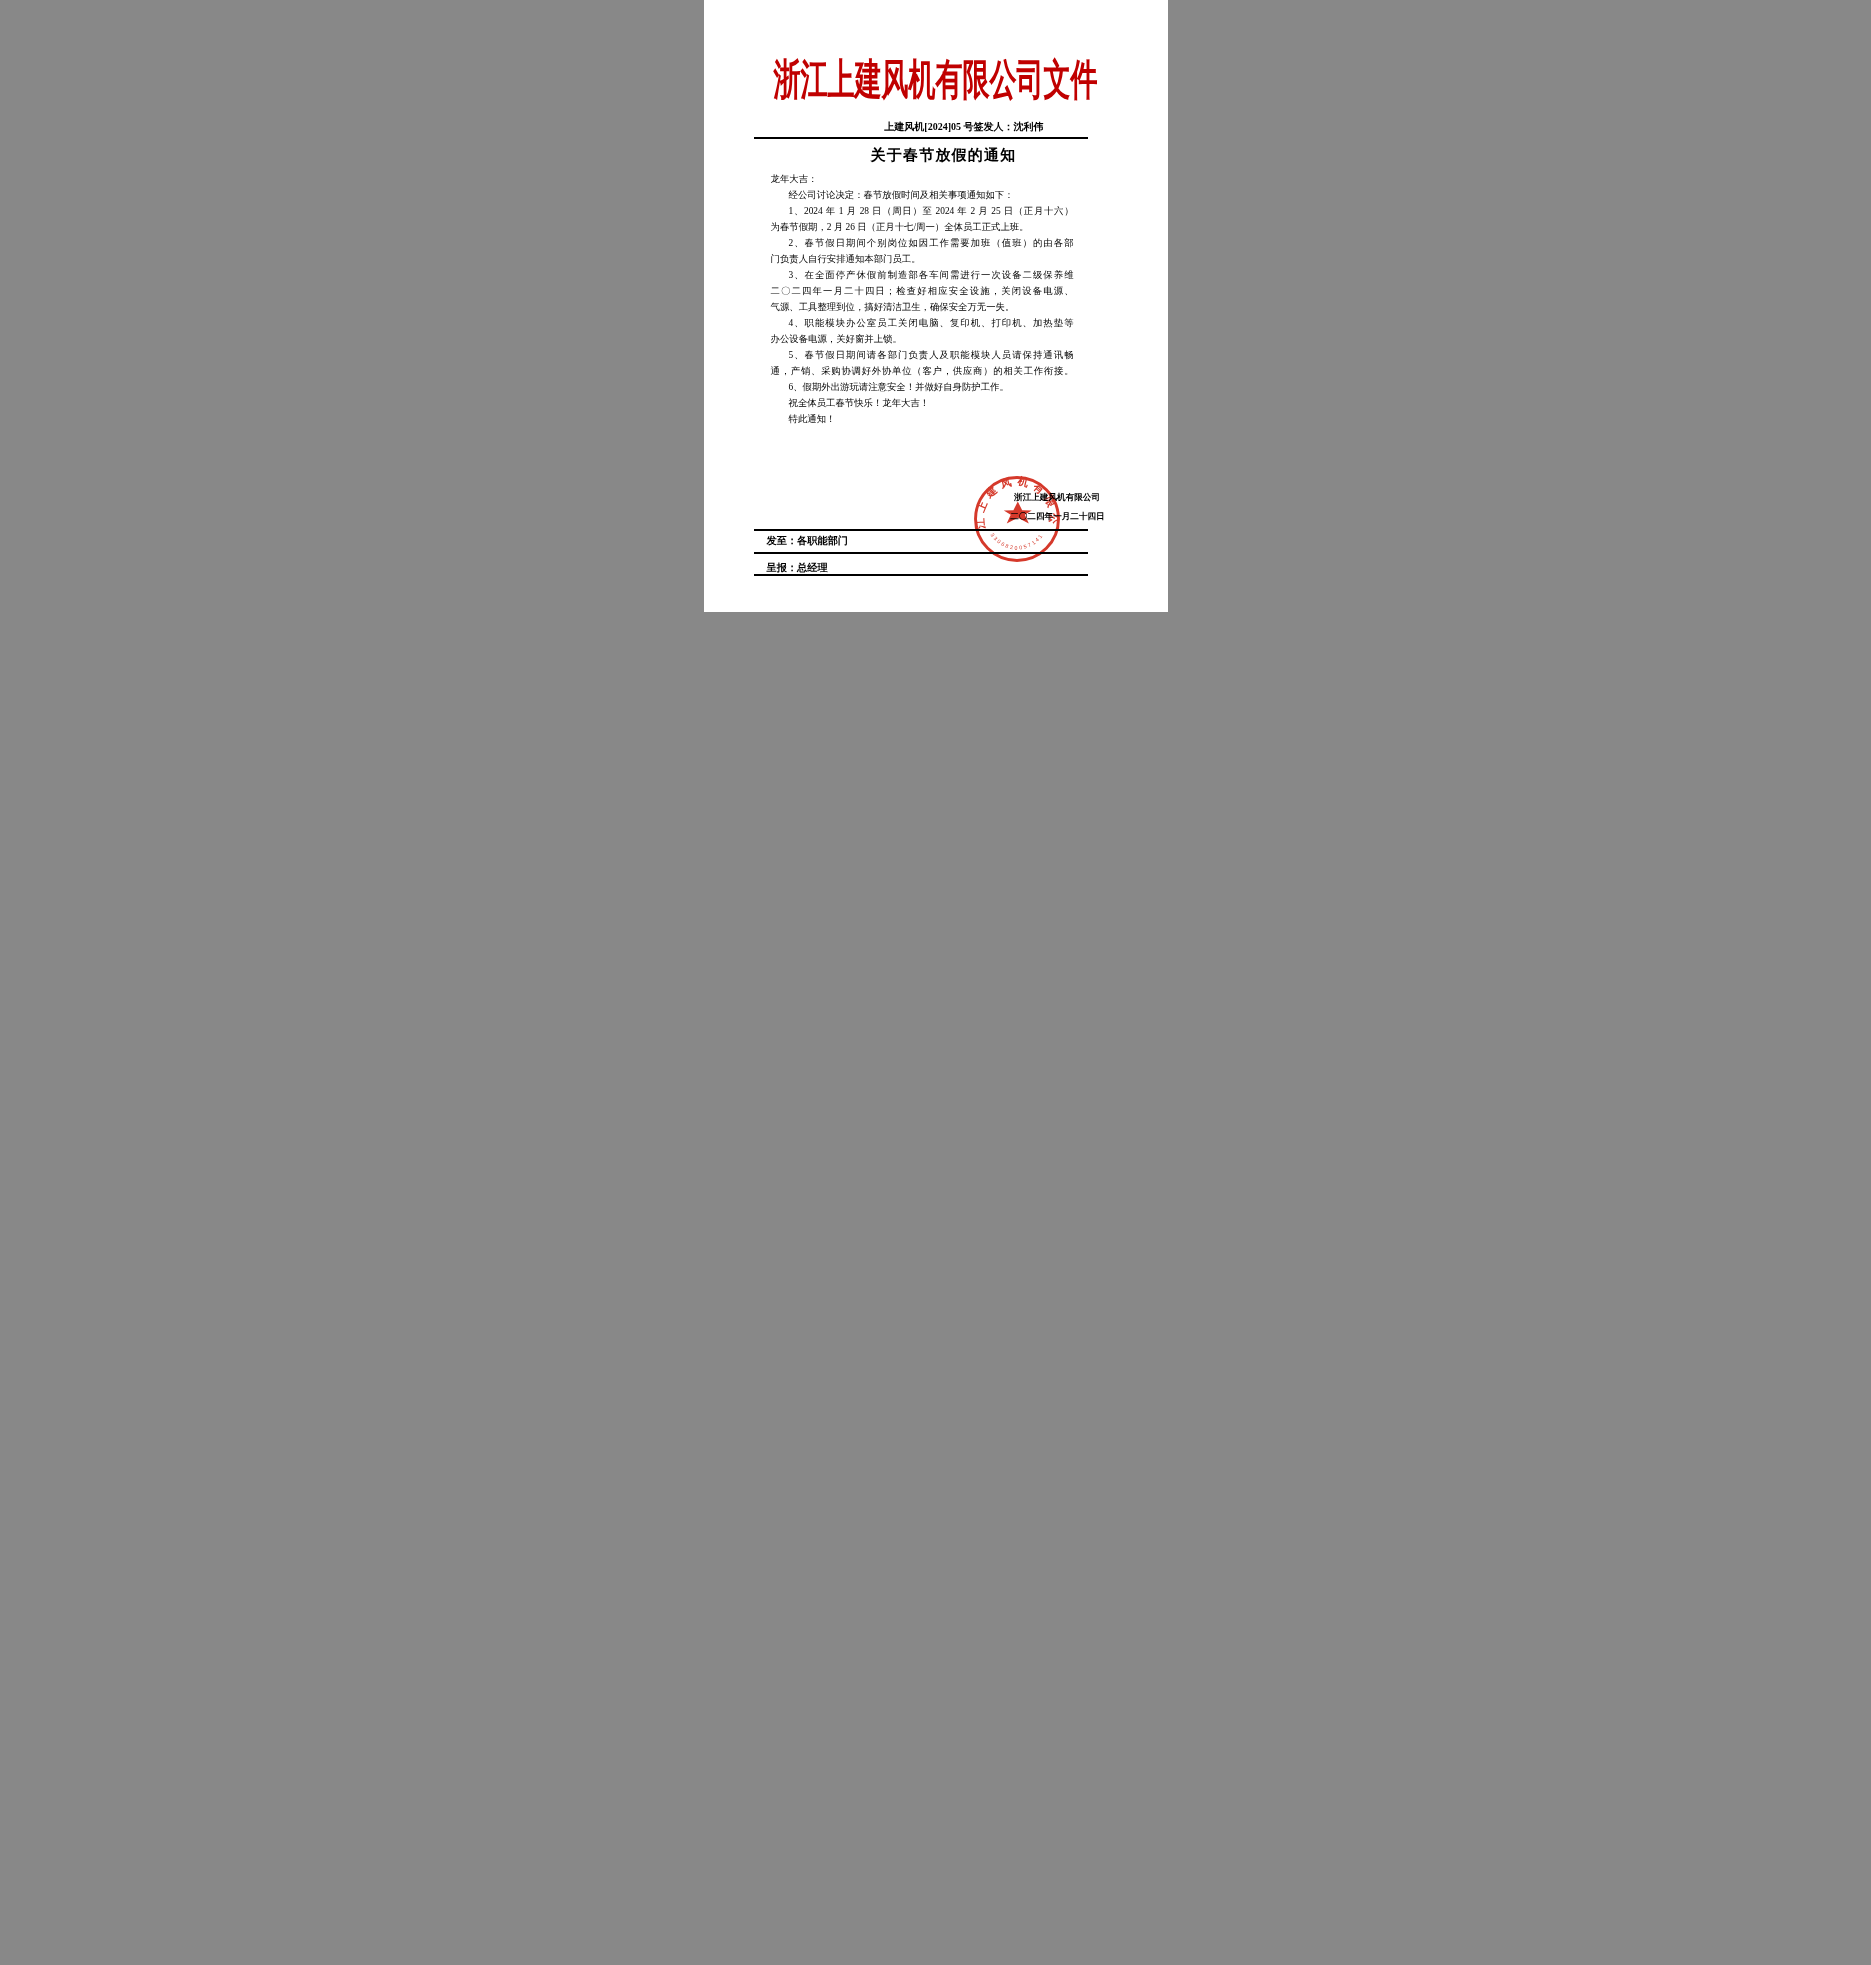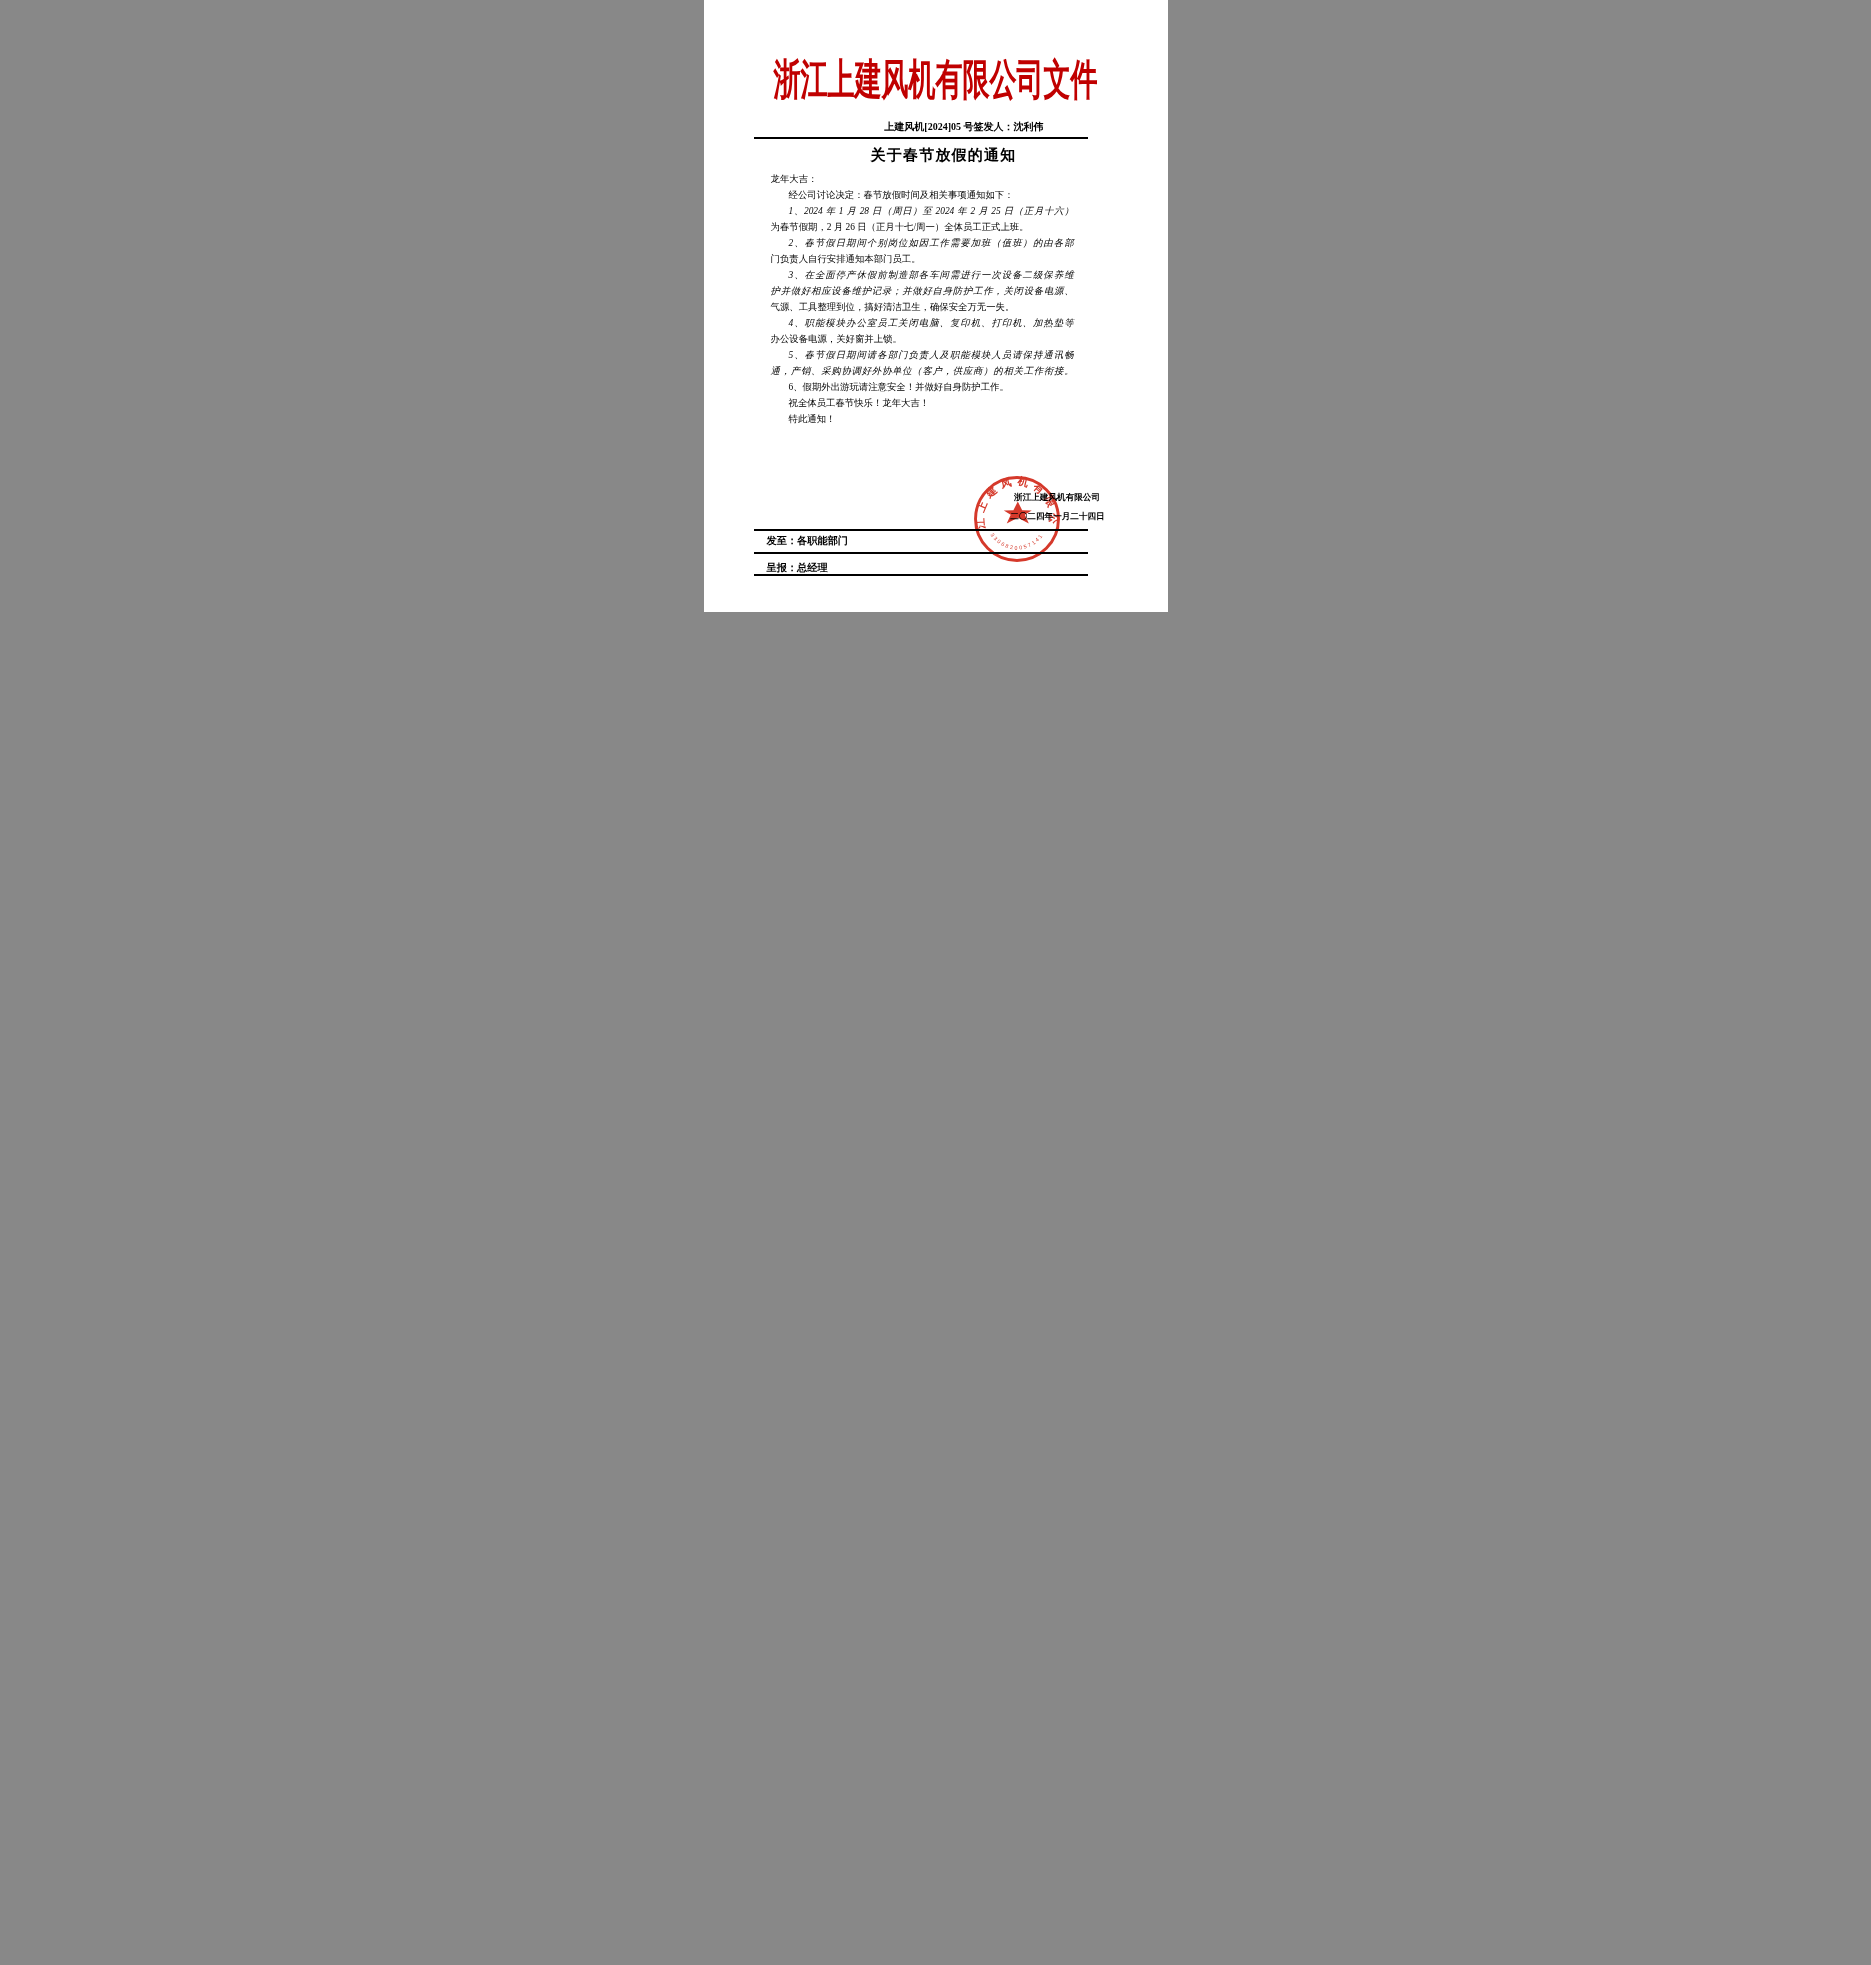--- a/index.html
+++ b/index.html
@@ -61,21 +61,20 @@
   .body{
     position:absolute;top:171px;left:67px;width:303px;
     font-size:9.4px;line-height:16px;
   }
   .body .line{white-space:nowrap;}
   .body .line.indent{text-indent:18px;}
   .body .line.fill{
     white-space:normal;
     text-align:justify;
     text-align-last:justify;
-    font-style:italic;
   }
   
   .sign{
     position:absolute;top:492px;left:0;right:62px;
     text-align:right;z-index:2;
     font-family:"Liberation Sans","DejaVu Sans",sans-serif;
     font-weight:bold;
   }
   .sign-company{font-size:8.6px;line-height:11px;padding-right:5.5px;}
   .sign-date{font-size:8.6px;line-height:11px;margin-top:7.9px;padding-right:0.8px;}
@@ -128,21 +127,21 @@
   <div class="doc-title">关于春节放假的通知</div>
 
   <div class="body">
       <div class="line">龙年大吉：</div>
       <div class="line indent">经公司讨论决定：春节放假时间及相关事项通知如下：</div>
       <div class="line indent fill">1、2024 年 1 月 28 日（周日）至 2024 年 2 月 25 日（正月十六）</div>
       <div class="line">为春节假期，2 月 26 日（正月十七/周一）全体员工正式上班。</div>
       <div class="line indent fill">2、春节假日期间个别岗位如因工作需要加班（值班）的由各部</div>
       <div class="line">门负责人自行安排通知本部门员工。</div>
       <div class="line indent fill">3、在全面停产休假前制造部各车间需进行一次设备二级保养维</div>
-      <div class="line fill">护并做好相应设备维护记录；并做好自身防护工作，关闭设备电源、</div>
+      <div class="line fill">二〇二四年一月二十四日；检查好相应安全设施，关闭设备电源、</div>
       <div class="line">气源、工具整理到位，搞好清洁卫生，确保安全万无一失。</div>
       <div class="line indent fill">4、职能模块办公室员工关闭电脑、复印机、打印机、加热垫等</div>
       <div class="line">办公设备电源，关好窗并上锁。</div>
       <div class="line indent fill">5、春节假日期间请各部门负责人及职能模块人员请保持通讯畅</div>
       <div class="line fill">通，产销、采购协调好外协单位（客户，供应商）的相关工作衔接。</div>
       <div class="line indent">6、假期外出游玩请注意安全！并做好自身防护工作。</div>
       <div class="line indent">祝全体员工春节快乐！龙年大吉！</div>
       <div class="line indent">特此通知！</div>
     </div>
 

